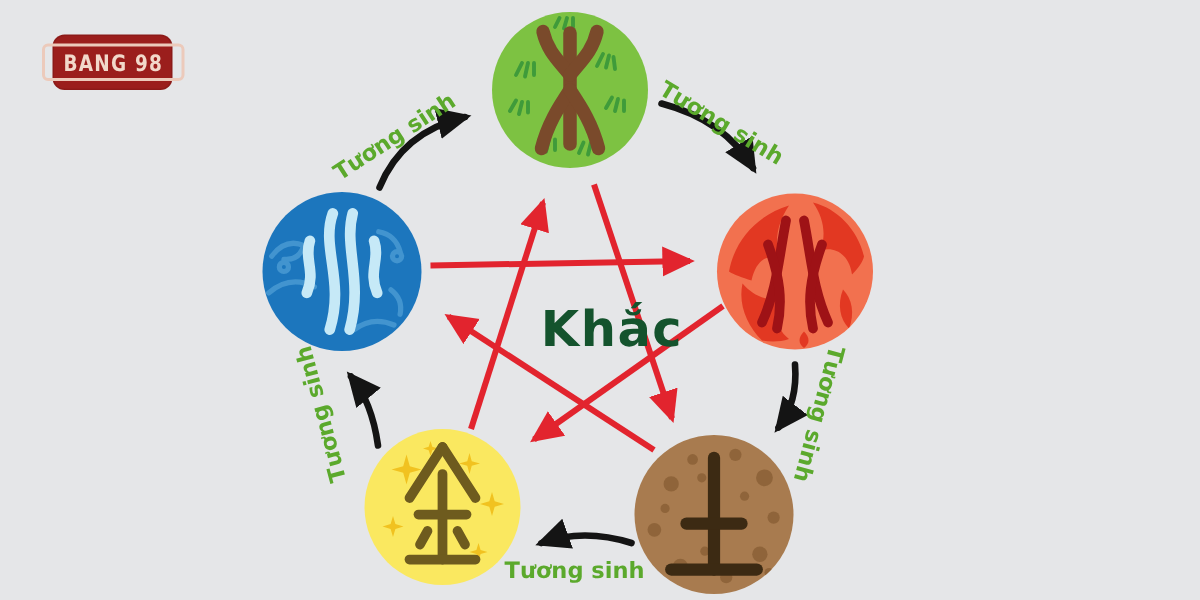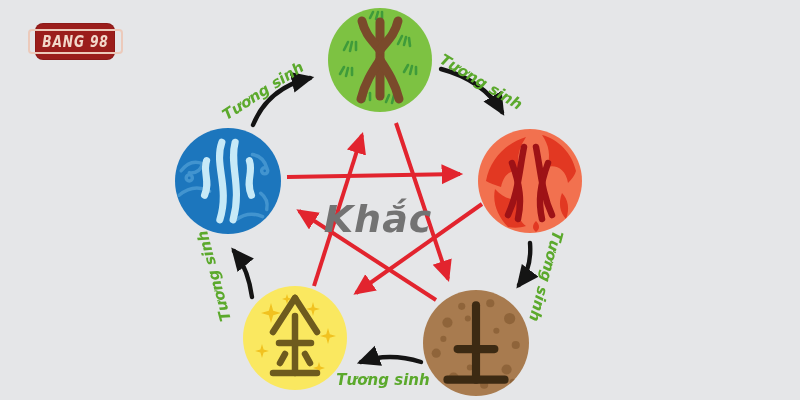--- a/index.html
+++ b/index.html
@@ -1,17 +1,17 @@
 <!DOCTYPE html>
 <html><head>
 <meta charset="utf-8">
 <style>
   html,body{margin:0;padding:0;}
   body{font-family:"DejaVu Sans","Liberation Sans",sans-serif;}
-  .stage{position:relative;width:800px;height:400px;background:#e5e6e8;overflow:hidden;font-style:italic;}
+  .stage{position:relative;width:800px;height:400px;background:#e5e6e8;overflow:hidden;}
 
   
   .logo{position:absolute;left:36px;top:24px;width:78px;height:35px;background:#9b1e1c;
         border-radius:7px;display:flex;align-items:center;justify-content:center;
         box-shadow:0 0 0 1px #8c1a18;}
   .logo-inner{border:2px solid #eccabb;border-radius:4px;padding:1px 5px;margin:0 2px;}
   .logo-text{color:#f2d8ca;font-weight:bold;font-size:15px;letter-spacing:1px;
              display:inline-block;transform:scaleX(.82);transform-origin:center;white-space:nowrap;}
 
   
@@ -21,22 +21,22 @@
   .c-water{left:175px;top:128px;width:106px;height:106px;background:#1c76bd;}
   .c-fire {left:478px;top:129px;width:104px;height:104px;background:#f2714f;}
   .c-metal{left:243px;top:286px;width:104px;height:104px;background:#fae860;}
   .c-earth{left:423px;top:290px;width:106px;height:106px;background:#a87b4f;}
 
   
   .arrows{position:absolute;left:0;top:0;width:800px;height:400px;pointer-events:none;}
 
   
   .sinh-label{position:absolute;color:#5ba92c;font-weight:bold;font-size:15px;white-space:nowrap;}
-  .khac-label{position:absolute;left:378px;top:219px;transform:translate(-50%,-50%);
-              color:#737373;font-weight:800;font-size:38px;letter-spacing:1px;}
+  .khac-label{position:absolute;left:408px;top:219px;transform:translate(-50%,-50%);
+              color:#14532d;font-weight:800;font-size:33px;letter-spacing:1px;}
 </style>
 </head>
 <body>
 
 <div class="stage">
 
   <div class="logo">
     <div class="logo-inner">
       <span class="logo-text">BANG 98</span>
     </div>

